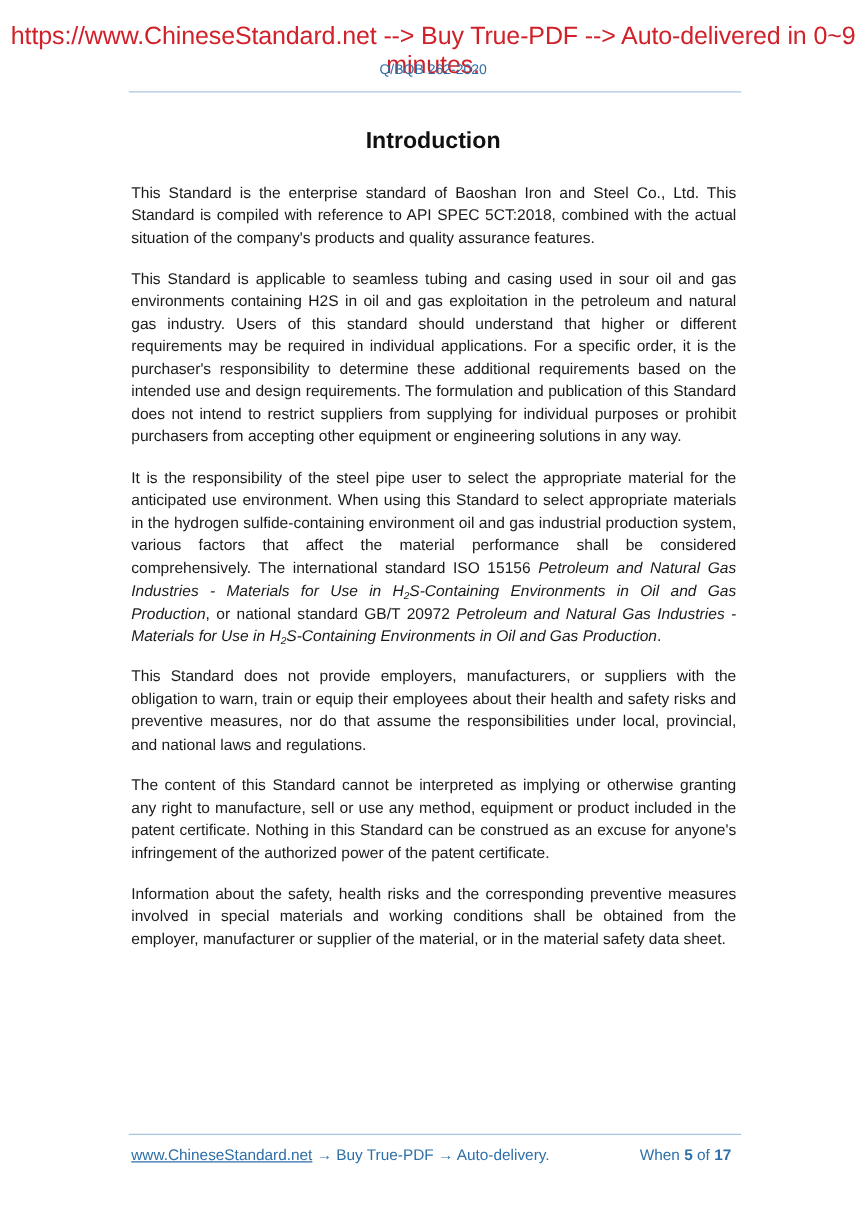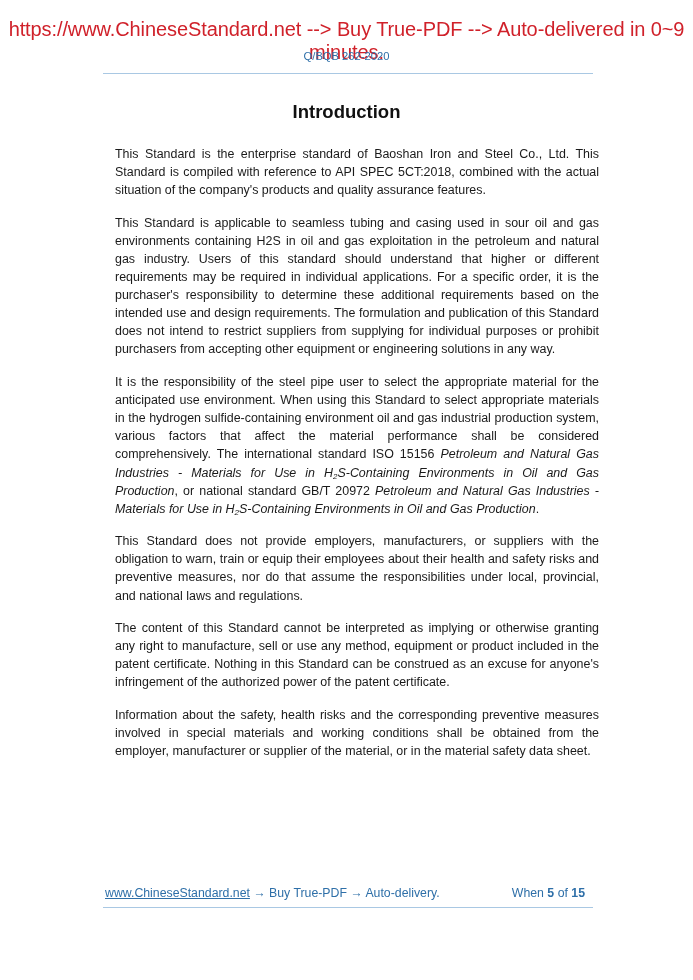--- a/index.html
+++ b/index.html
@@ -48,21 +48,21 @@
       left: 0;
       width: 693px;
       text-align: center;
       font-size: 18.5px;
       font-weight: bold;
       color: #111111;
     }
     .body-text {
       position: absolute;
       top: 145px;
-      left: 115px;
+      left: 105px;
       width: 484px;
     }
     .para {
       margin: 0 0 14.5px 0;
       font-size: 12.45px;
       line-height: 18.1px;
       text-align: justify;
       color: #1a1a1a;
     }
     .para em {
@@ -76,21 +76,21 @@
     .footer-rule {
       position: absolute;
       top: 907px;
       left: 103px;
       width: 490px;
       height: 0;
       border-top: 1px solid #a9c8e3;
     }
     .footer {
       position: absolute;
-      top: 886px;
+      top: 917px;
       left: 105px;
       width: 480px;
       font-size: 12.3px;
       color: #2e6fa8;
       display: flex;
       justify-content: space-between;
     }
     .footer-link {
       text-decoration: underline;
       color: #2e6fa8;
@@ -117,14 +117,14 @@
   <p class="para"><span>It is the responsibility of the steel pipe user to select the appropriate material for the anticipated use environment. When using this Standard to select appropriate materials in the hydrogen sulfide-containing environment oil and gas industrial production system, various factors that affect the material performance shall be considered comprehensively. The international standard ISO 15156 </span><em><span>Petroleum and Natural Gas Industries - Materials for Use in H</span><sub>2</sub><span>S-Containing Environments in Oil and Gas Production</span></em><span>, or national standard GB/T 20972 </span><em><span>Petroleum and Natural Gas Industries - Materials for Use in H</span><sub>2</sub><span>S-Containing Environments in Oil and Gas Production</span></em><span>.</span></p>
   <p class="para">This Standard does not provide employers, manufacturers, or suppliers with the obligation to warn, train or equip their employees about their health and safety risks and preventive measures, nor do that assume the responsibilities under local, provincial, and national laws and regulations.</p>
   <p class="para">The content of this Standard cannot be interpreted as implying or otherwise granting any right to manufacture, sell or use any method, equipment or product included in the patent certificate. Nothing in this Standard can be construed as an excuse for anyone's infringement of the authorized power of the patent certificate.</p>
   <p class="para">Information about the safety, health risks and the corresponding preventive measures involved in special materials and working conditions shall be obtained from the employer, manufacturer or supplier of the material, or in the material safety data sheet.</p>
 </div>
 
 <div class="footer-rule"></div>
 
 <div class="footer">
   <span><a class="footer-link">www.ChineseStandard.net</a><span> → Buy True-PDF → Auto-delivery.</span></span>
-  <span class="page-num"><span>When</span>&nbsp;<b>5</b>&nbsp;<span>of</span>&nbsp;<b>15</b></span>
+  <span class="page-num"><span>When</span>&nbsp;<b>5</b>&nbsp;<span>of</span>&nbsp;<b>17</b></span>
 </div>
 
 </body></html>

